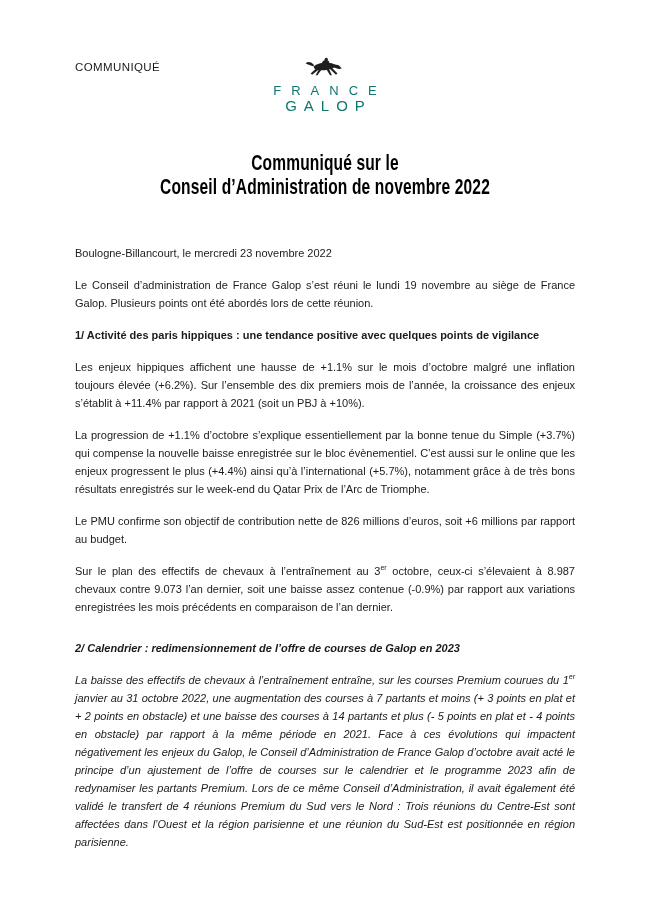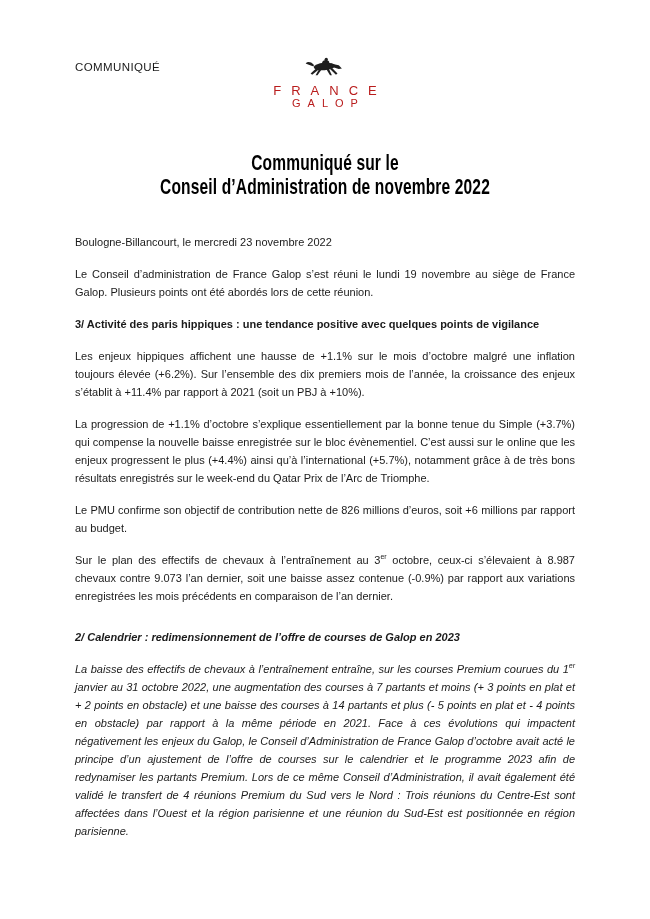--- a/index.html
+++ b/index.html
@@ -11,36 +11,36 @@
     font-family:"Liberation Sans", sans-serif;
     color:#1b1b1b;
     overflow:hidden;
   }
   .kicker {
     position:absolute; top:61px; left:75px;
     font-size:11.5px; letter-spacing:0.4px; color:#1b1b1b;
   }
   .logo {
     position:absolute; top:56px; left:0; right:0;
-    text-align:center; color:#b91c1c;
+    text-align:center; color:#0f766e;
   }
   .logo-icon { display:block; width:40px; height:26px; margin:0 auto 1px auto; }
   .logo-line1 { font-size:13px; letter-spacing:10px; margin-left:10px; font-weight:500; }
-  .logo-line2 { font-size:11px; letter-spacing:7px; margin-left:7px; font-weight:500; margin-top:-1px; }
+  .logo-line2 { font-size:15px; letter-spacing:7px; margin-left:7px; font-weight:500; margin-top:-1px; }
   .doc-title {
     position:absolute; top:130px; left:0; right:0;
     text-align:center; font-weight:700; color:#000000;
   }
   .doc-title .line {
     display:block; font-size:21px; line-height:24px;
     transform:scale(0.74, 1.06); transform-origin:center;
     letter-spacing:0.2px;
   }
   .content {
-    position:absolute; top:233px; left:75px; width:500px;
+    position:absolute; top:244px; left:75px; width:500px;
     font-size:11px; line-height:18px; text-align:justify;
   }
   .dateline { margin:0 0 14px 0; text-align:left; }
   .content p { margin:0 0 14px 0; }
   .section-heading {
     font-size:11px; line-height:18px; font-weight:700;
     margin:0 0 14px 0; text-align:left;
   }
   .section + .section { margin-top:23px;font-style:italic; }
   .sup { vertical-align:super; font-size:7px; line-height:0; }
@@ -80,21 +80,21 @@
     <span class="line">Conseil d’Administration de novembre 2022</span>
   </h1>
 
   <div class="content">
 
     <div class="dateline">Boulogne-Billancourt, le mercredi 23 novembre 2022</div>
 
     <p>Le Conseil d’administration de France Galop s’est réuni le lundi 19 novembre au siège de France Galop. Plusieurs points ont été abordés lors de cette réunion.</p>
 
     <div class="section">
-      <h2 class="section-heading">3/ Activité des paris hippiques : une tendance positive avec quelques points de vigilance</h2>
+      <h2 class="section-heading">1/ Activité des paris hippiques : une tendance positive avec quelques points de vigilance</h2>
       <p>Les enjeux hippiques affichent une hausse de +1.1% sur le mois d’octobre malgré une inflation toujours élevée (+6.2%). Sur l’ensemble des dix premiers mois de l’année, la croissance des enjeux s’établit à +11.4% par rapport à 2021 (soit un PBJ à +10%).</p>
       <p>La progression de +1.1% d’octobre s’explique essentiellement par la bonne tenue du Simple (+3.7%) qui compense la nouvelle baisse enregistrée sur le bloc évènementiel.  C’est aussi sur le online que les enjeux progressent le plus (+4.4%) ainsi qu’à l’international (+5.7%), notamment grâce à de très bons résultats enregistrés sur le week-end du Qatar Prix de l’Arc de Triomphe.</p>
       <p>Le PMU confirme son objectif de contribution nette de 826 millions d’euros, soit +6 millions par rapport au budget.</p>
       <p><span>Sur le plan des effectifs de chevaux à l’entraînement au 3</span><span class="sup">er</span><span> octobre, ceux-ci s’élevaient à 8.987 chevaux contre 9.073 l’an dernier, soit une baisse assez contenue (-0.9%) par rapport aux variations enregistrées les mois précédents en comparaison de l’an dernier.</span></p>
     </div>
 
     <div class="section">
       <h2 class="section-heading">2/ Calendrier : redimensionnement de l’offre de courses de Galop en 2023</h2>
       <p><span>La baisse des effectifs de chevaux à l’entraînement entraîne, sur les courses Premium courues du 1</span><span class="sup">er</span><span> janvier au 31 octobre 2022, une augmentation des courses à 7 partants et moins (+ 3 points en plat et + 2 points en obstacle) et une baisse des courses à 14 partants et plus (- 5 points en plat et - 4 points en obstacle) par rapport à la même période en 2021. Face à ces évolutions qui impactent négativement les enjeux du Galop, le Conseil d’Administration de France Galop d’octobre avait acté le principe d’un ajustement de l’offre de courses sur le calendrier et le programme 2023 afin de redynamiser les partants Premium. Lors de ce même Conseil d’Administration, il avait également été validé le transfert de 4 réunions Premium du Sud vers le Nord : Trois réunions du Centre-Est sont affectées dans l’Ouest et la région parisienne et une réunion du Sud-Est est positionnée en région parisienne.</span></p>
     </div>

